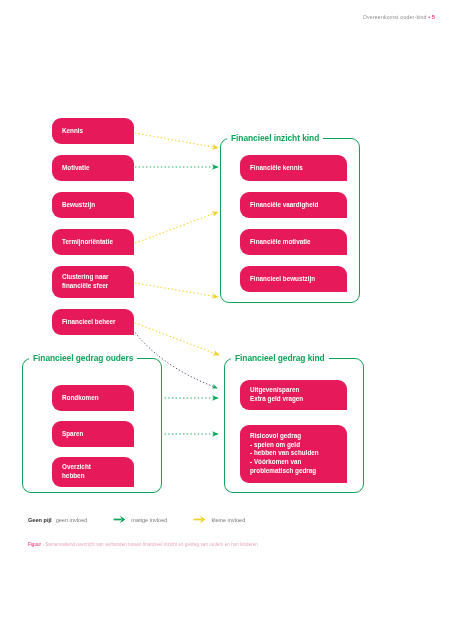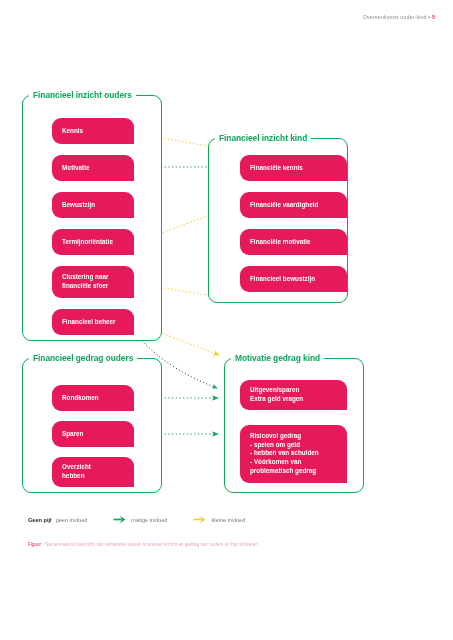--- a/index.html
+++ b/index.html
@@ -27,21 +27,21 @@
   .arrow-layer{position:absolute;left:0;top:0;width:453px;height:640px;pointer-events:none;}
 
   
   .group{
     position:absolute;
     border:1.6px solid #0da55a;
     background:#ffffff;
     box-sizing:border-box;
   }
   .group.tl{left:22px;top:95px;width:140px;height:246px;border-radius:9px 9px 9px 9px;}
-  .group.tr{left:208px;top:138px;width:140px;height:165px;border-radius:9px;}
+  .group.tr{left:220px;top:138px;width:140px;height:165px;border-radius:9px;}
   .group.bl{left:22px;top:358px;width:140px;height:135px;border-radius:9px;text-align:center;}
   .group.br{left:224px;top:358px;width:140px;height:135px;border-radius:9px;}
 
   .group-title{
     position:absolute;
     left:6px;
     background:#ffffff;
     color:#0da55a;
     font-weight:bold;
     font-size:8.4px;
@@ -123,23 +123,20 @@
 
       <path d="M135,323 L219,355" fill="none" stroke="#f2d024" stroke-width="1.1" stroke-dasharray="1.3 2.4" marker-end="url(#ahYellow)"></path>
 
       <path d="M133,330 C150,352 175,372 217,388" fill="none" stroke="#2b3a55" stroke-width="0.9" stroke-dasharray="1.2 2.2" marker-end="url(#ahGreen)"></path>
 
       <path d="M135,398 L218,398" fill="none" stroke="#0da55a" stroke-width="1.1" stroke-dasharray="1.3 2.4" marker-end="url(#ahGreen)"></path>
 
       <path d="M135,434 L218,434" fill="none" stroke="#0da55a" stroke-width="1.1" stroke-dasharray="1.3 2.4" marker-end="url(#ahGreen)"></path>
     </svg>
 
-    <div class="group tl">
-      <div class="group-title">Financieel inzicht ouders</div>
-    </div>
     <div class="pill" style="left:52px;top:118px;width:82px;height:26px;">
       <span>Kennis</span>
     </div>
     <div class="pill" style="left:52px;top:155px;width:82px;height:26px;">
       <span>Motivatie</span>
     </div>
     <div class="pill" style="left:52px;top:192px;width:82px;height:26px;">
       <span>Bewustzijn</span>
     </div>
     <div class="pill" style="left:52px;top:229px;width:82px;height:26px;">
@@ -177,21 +174,21 @@
     </div>
     <div class="pill" style="left:52px;top:421px;width:82px;height:26px;">
       <span>Sparen</span>
     </div>
     <div class="pill multi" style="left:52px;top:457px;width:82px;height:30px;padding-top:6px;">
       <span>Overzicht
 hebben</span>
     </div>
 
     <div class="group br">
-      <div class="group-title">Motivatie gedrag kind</div>
+      <div class="group-title">Financieel gedrag kind</div>
     </div>
     <div class="pill multi" style="left:240px;top:380px;width:107px;height:30px;padding-top:6px;">
       <span>Uitgeven/sparen
 Extra geld vragen</span>
     </div>
     <div class="pill multi" style="left:240px;top:425px;width:107px;height:58px;padding-top:7px;">
       <span>Risicovol gedrag
 - spelen om geld
 - hebben van schulden
 - Vóórkomen van

